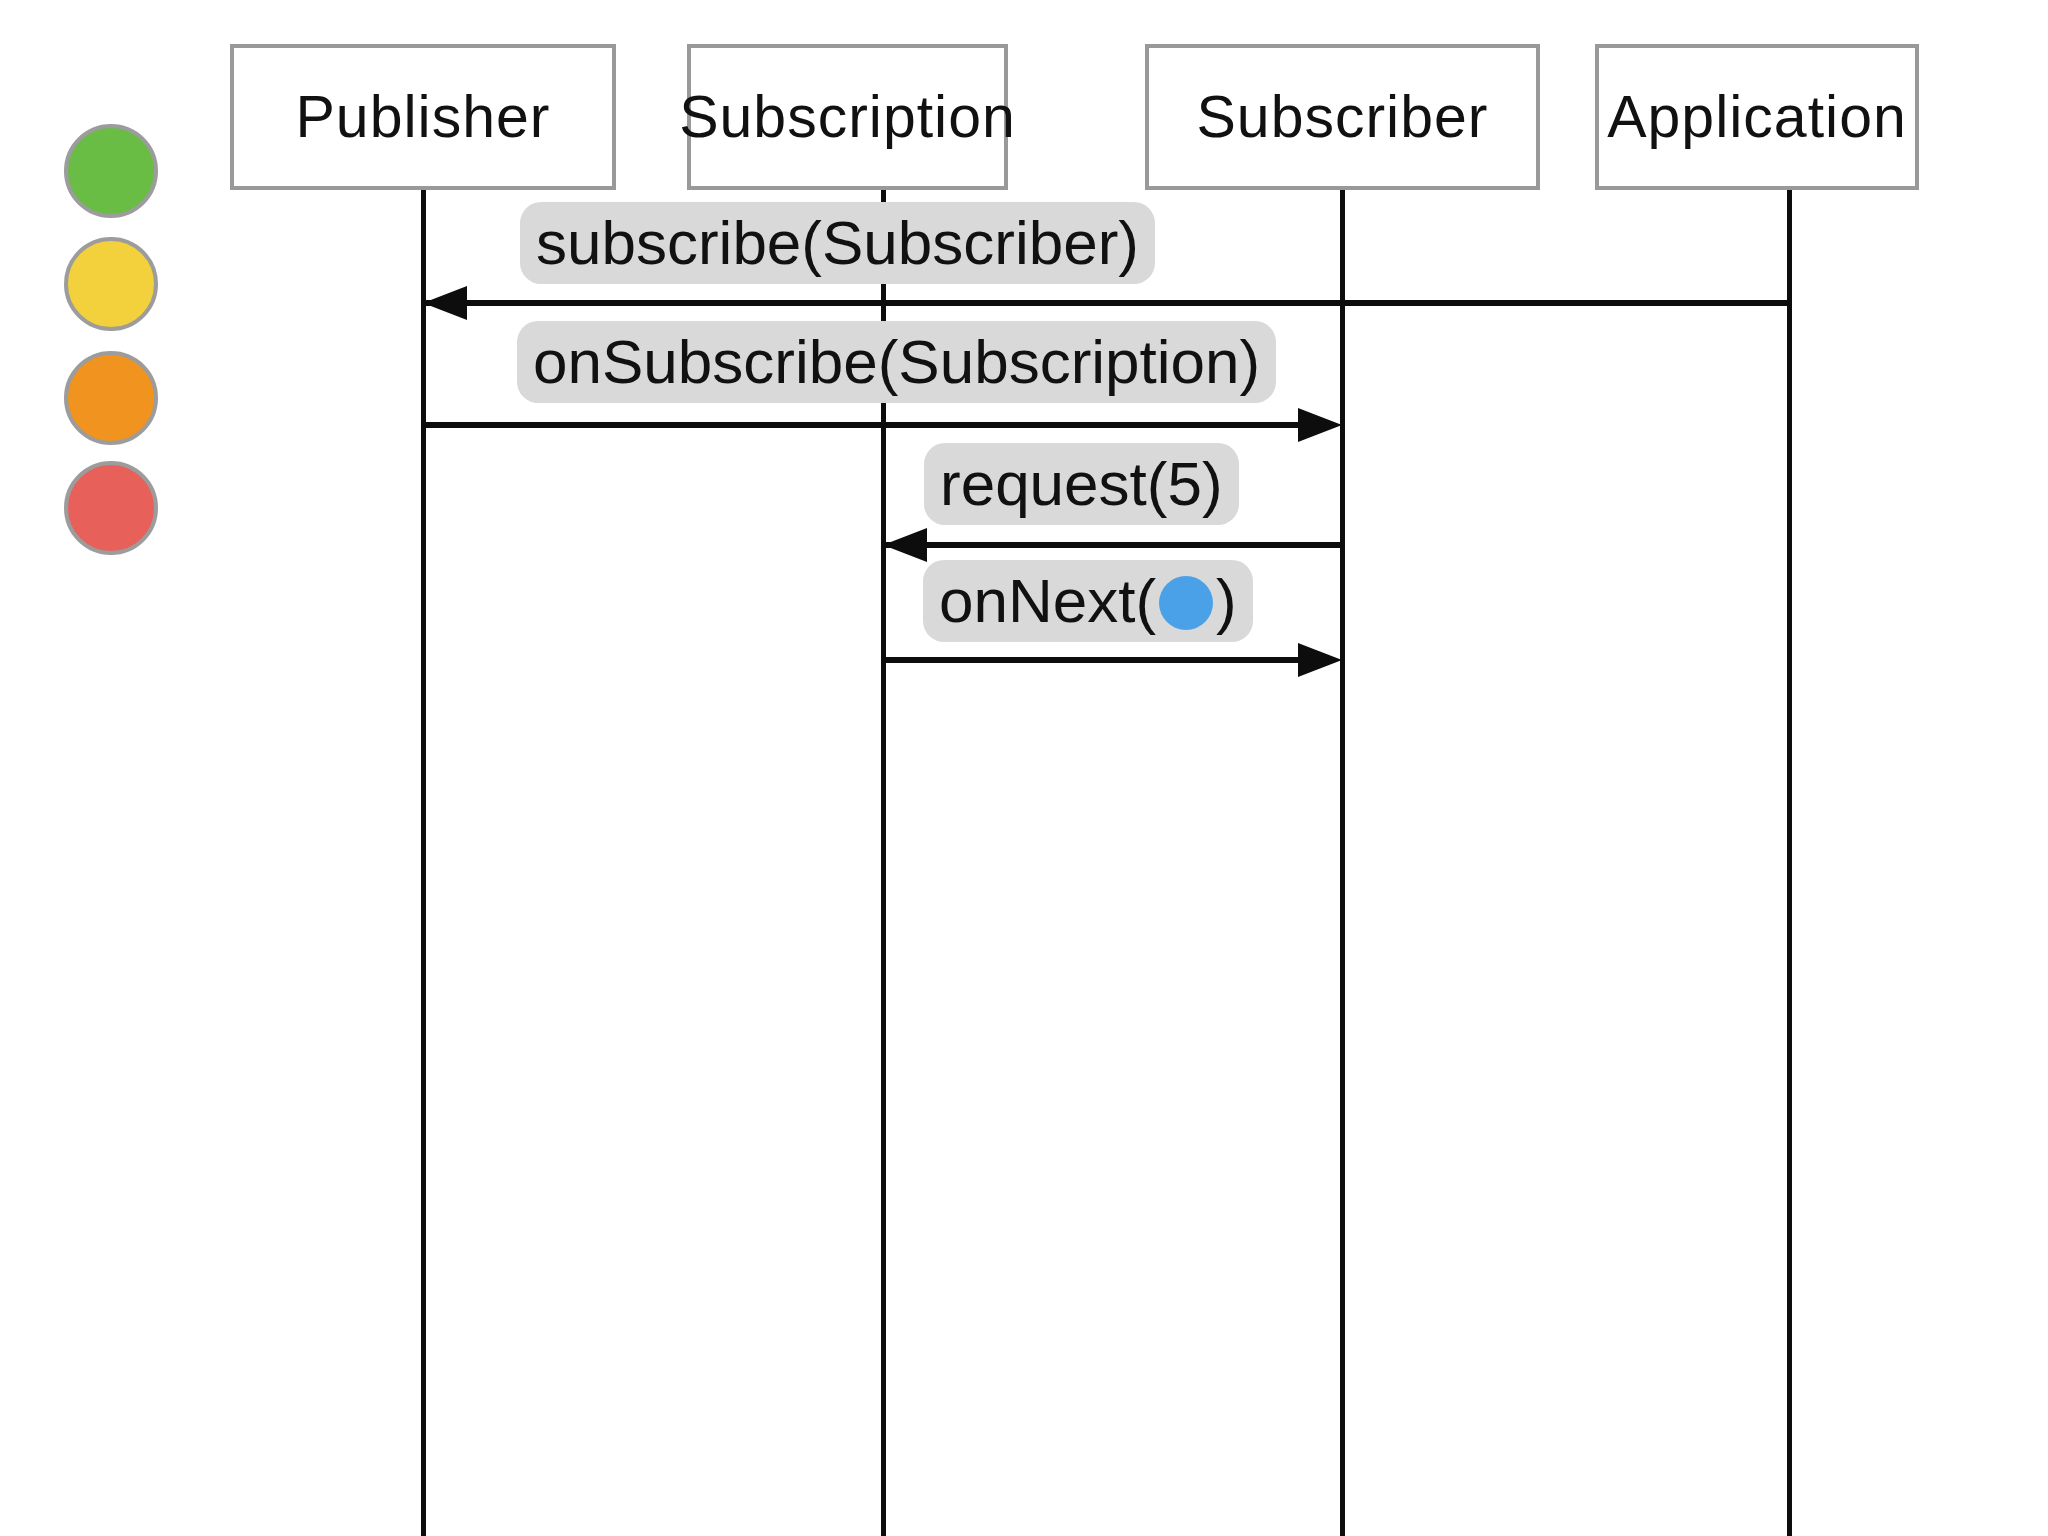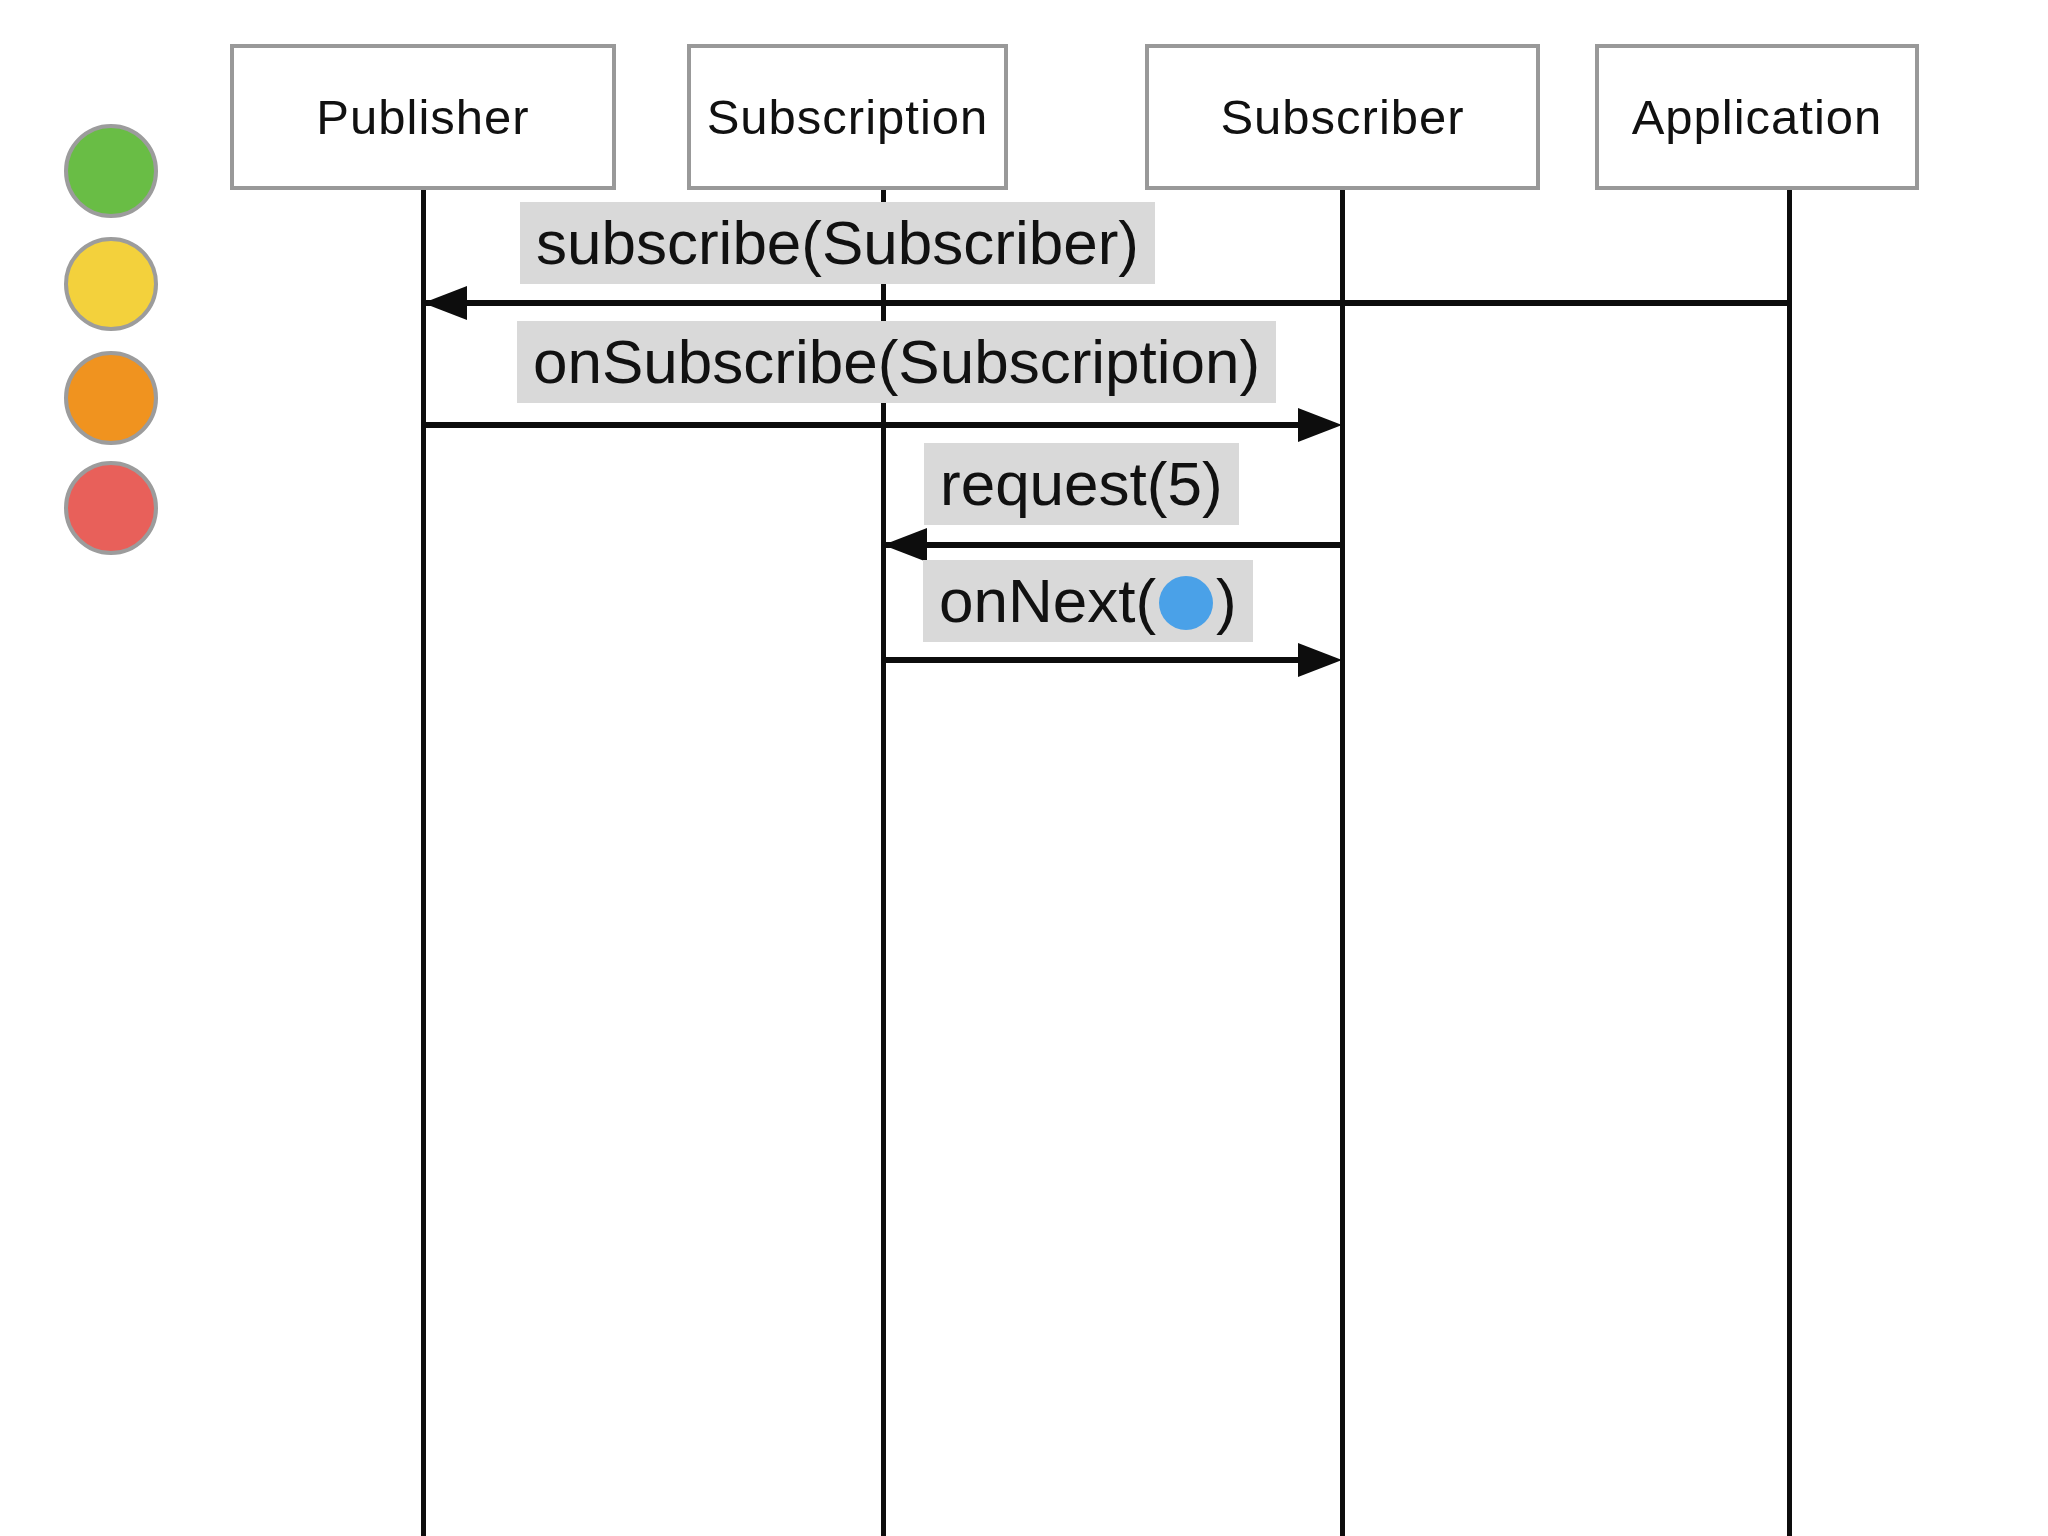--- a/index.html
+++ b/index.html
@@ -18,21 +18,21 @@
   .legend-dot.d0 { top:124px; }
   .legend-dot.d1 { top:237px; }
   .legend-dot.d2 { top:351px; }
   .legend-dot.d3 { top:461px; }
 
   
   .actor {
     position:absolute; top:44px; height:146px;
     background:#ffffff; border:4px solid #999999; box-sizing:border-box;
     display:flex; align-items:center; justify-content:center;
-    font-size:49px; letter-spacing:1px; white-space:nowrap;
+    font-size:59px; letter-spacing:1px; white-space:nowrap;
     z-index:3;
   }
   .actor.publisher    { left:230px;  width:386px; }
   .actor.subscription { left:687px;  width:321px; }
   .actor.subscriber   { left:1145px; width:395px; }
   .actor.application  { left:1595px; width:324px; }
 
   
   .lifeline {
     position:absolute; top:188px; height:1348px; width:5px;
@@ -56,21 +56,21 @@
   .ah.right { border-left:44px solid #0d0d0d; }
   .ah-a1 { left:423px;  top:286px; }
   .ah-a2 { left:1298px; top:408px; }
   .ah-a3 { left:883px;  top:528px; }
   .ah-a4 { left:1298px; top:643px; }
 
   
   .msg-label {
     position:absolute; background:#d9d9d9; color:#111;
     font-size:62px; line-height:82px; height:82px;
-    padding:0 16px; white-space:nowrap; z-index:5;
+    padding:0 16px; white-space:nowrap; z-index:5;border-radius:21px;
   }
   .lab-m1 { left:520px; top:202px; }
   .lab-m2 { left:517px; top:321px; }
   .lab-m3 { left:924px; top:443px; }
   .lab-m4 { left:923px; top:560px;text-align:right; }
 
   .item-dot {
     display:inline-block; width:54px; height:54px; border-radius:50%;
     vertical-align:-8px; margin:0 3px;
   }

